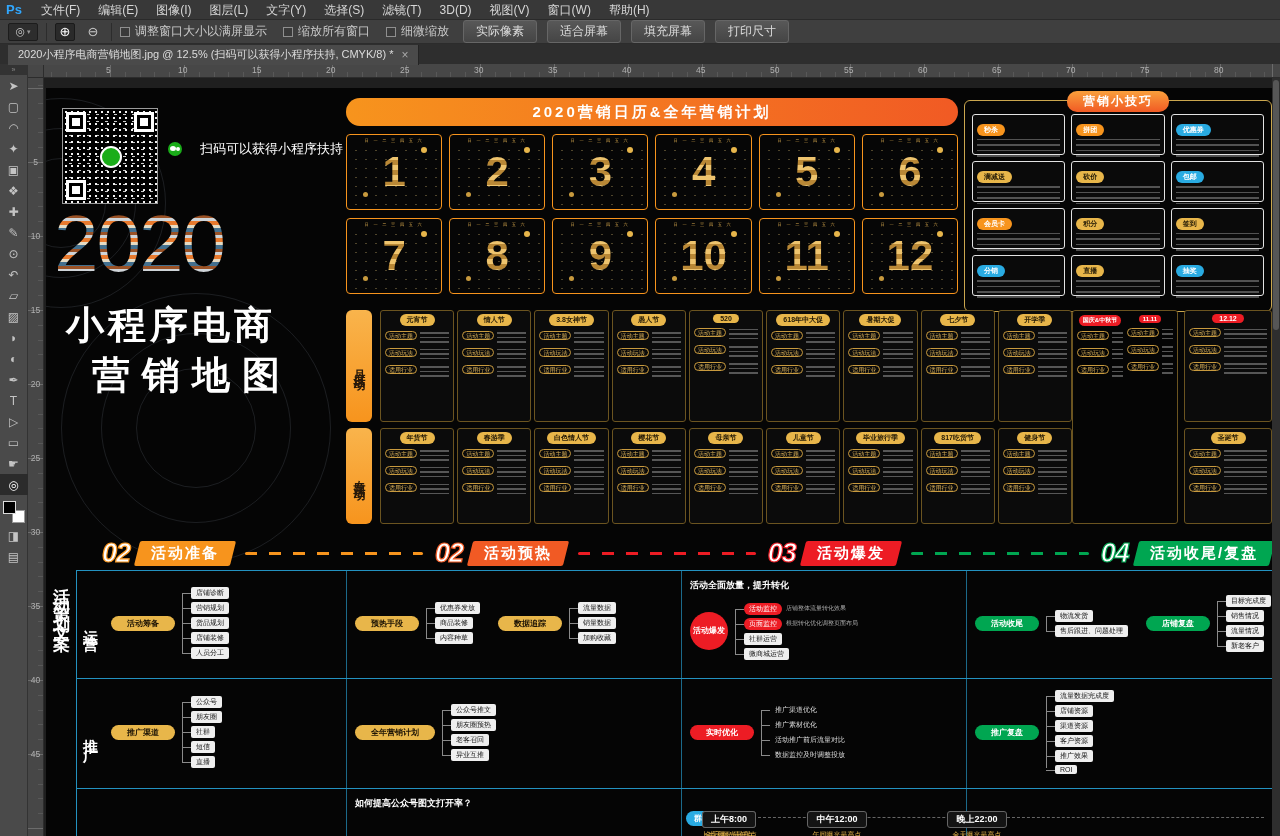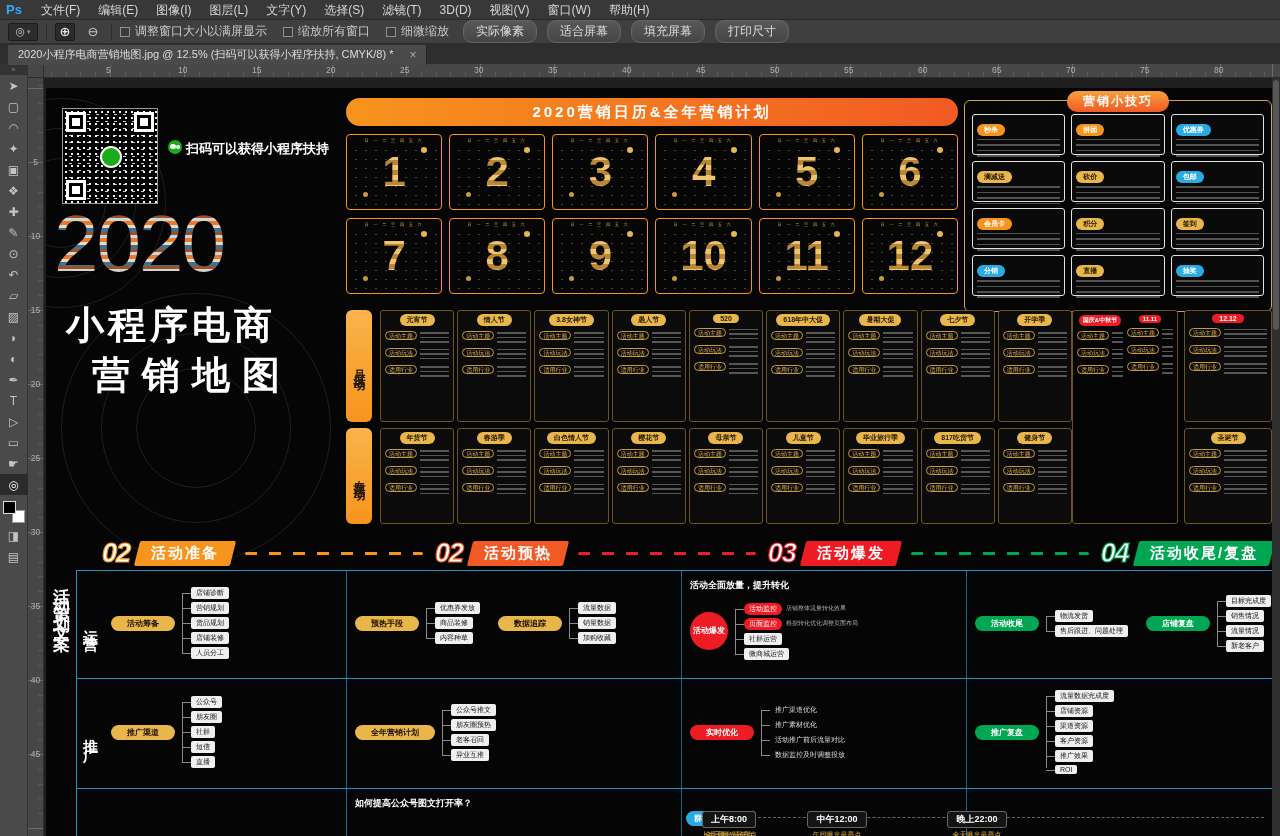--- a/index.html
+++ b/index.html
@@ -17,25 +17,25 @@
     color:#ccc;display:flex;align-items:center;justify-content:center;font-size:11px;gap:2px}
   .opt-tool .drop{font-size:7px;color:#999}
   .opt-sep{width:1px;height:18px;background:#2c2c2c}
   .zoombtn{width:20px;height:18px;display:flex;align-items:center;justify-content:center;
     color:#ccc;font-size:13px;border-radius:2px;border:1px solid transparent}
   .zoombtn.active{background:#2a2a2a;border-color:#1a1a1a;color:#fff}
   .opt-checks{display:flex;gap:16px}
   .opt-check{display:flex;align-items:center;gap:5px;color:#c9c9c9;font-size:12px}
   .cb{width:10px;height:10px;border:1px solid #8f8f8f;background:#3a3a3a;display:inline-block}
   .opt-buttons{display:flex;gap:10px;margin-left:6px}
-  .opt-button{font-size:12px;color:#ddd;padding:2px 12px;border:1px solid #666;border-radius:9px;
+  .opt-button{font-size:12px;color:#ddd;padding:2px 12px;border:1px solid #666;border-radius:3px;
     background:linear-gradient(#585858,#454545)}
   .tabbar{position:absolute;left:0;top:44px;width:1280px;height:20px;background:#2e2e2e;z-index:30}
   .tab{display:inline-flex;align-items:center;height:20px;background:#4a4a4a;padding:0 10px;
-    margin-left:8px;border-right:1px solid #242424;gap:16px}
+    margin-left:8px;border-right:1px solid #242424;gap:8px}
   .tab-title{color:#dcdcdc;font-size:11px;white-space:nowrap}
   .tab-close{color:#a8a8a8;font-size:12px}
   
   .toolbar{position:absolute;left:0;top:64px;width:28px;height:772px;background:#4a4a4a;
     border-right:1px solid #333;z-index:20;display:flex;flex-direction:column;align-items:center}
   .tb-head{width:28px;height:11px;background:#333;color:#888;font-size:7px;text-align:center;line-height:11px}
   .tool{width:28px;height:21px;display:flex;align-items:center;justify-content:center;color:#c4c4c4;font-size:12px}
   .tool[data-state="active"]{background:#2b2b2b;color:#fff}
   .swatches{position:relative;width:22px;height:22px;margin:6px 0 2px}
   .fg-swatch{position:absolute;left:0;top:0;width:13px;height:13px;background:#000;border:1px solid #ddd;z-index:2}
@@ -75,22 +75,22 @@
   .qr{position:absolute;left:16px;top:20px;width:96px;height:96px;background:#000;border:1px solid #9a9a9a;
     background-image:radial-gradient(rgba(255,255,255,.95) 1.1px,transparent 1.3px),
       radial-gradient(rgba(255,255,255,.8) 1.1px,transparent 1.3px);
     background-size:6px 6px,9px 7px;background-position:0 0,3px 2px}
   .qrf{position:absolute;width:20px;height:20px;border:3px solid #fff;background:#000;
     display:flex;align-items:center;justify-content:center}
   .qrf::after{content:'';width:8px;height:8px;background:#fff}
   .qrf.tl{left:3px;top:3px}.qrf.tr{right:3px;top:3px}.qrf.bl{left:3px;bottom:3px}
   .wx-center{position:absolute;left:37px;top:37px;width:22px;height:22px;border-radius:50%;
     background:#1aad19;border:2px solid #fff}
-  .qr-caption{position:absolute;left:122px;top:52px;display:flex;gap:4px;
-    color:#fff;font-size:13px;font-weight:bold;white-space:nowrap}
+  .qr-caption{position:absolute;left:122px;top:52px;display:flex;align-items:center;gap:18px;
+    color:#fff;font-size:13px;font-weight:normal;white-space:nowrap}
   .wx-badge{width:14px;height:14px;border-radius:50%;background:#1aad19;position:relative;flex:none}
   .wx-badge::before{content:'';position:absolute;left:2px;top:4px;width:6px;height:5px;background:#fff;border-radius:50%}
   .wx-badge::after{content:'';position:absolute;right:2px;top:5px;width:4px;height:4px;background:#fff;border-radius:50%}
   .year{position:absolute;left:8px;top:116px;font-size:80px;font-weight:400;letter-spacing:-2px;line-height:1;
     background:repeating-linear-gradient(180deg,#e87a2e 0 4px,#e6dcc4 4px 7px,#44708e 7px 11px,#9a5226 11px 14px,#cfd4d8 14px 17px);
     -webkit-background-clip:text;background-clip:text;color:transparent}
   .brand-t1{position:absolute;left:20px;top:212px;font-size:38px;font-weight:900;color:#fff;letter-spacing:4px}
   .brand-t2{position:absolute;left:46px;top:262px;font-size:38px;font-weight:900;color:#fff;letter-spacing:12px}
   
   .cal-banner{position:absolute;left:300px;top:10px;width:612px;height:28px;

